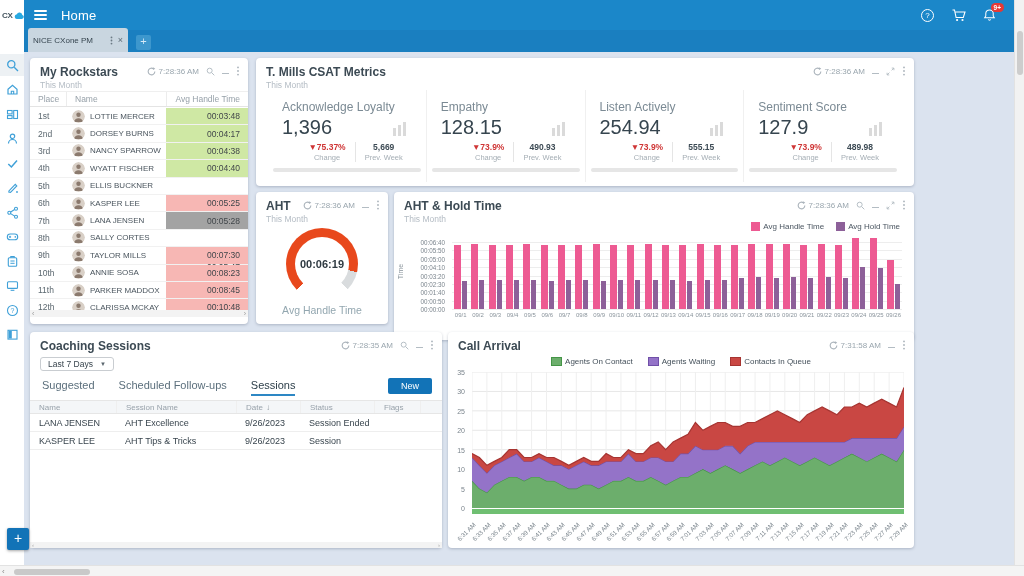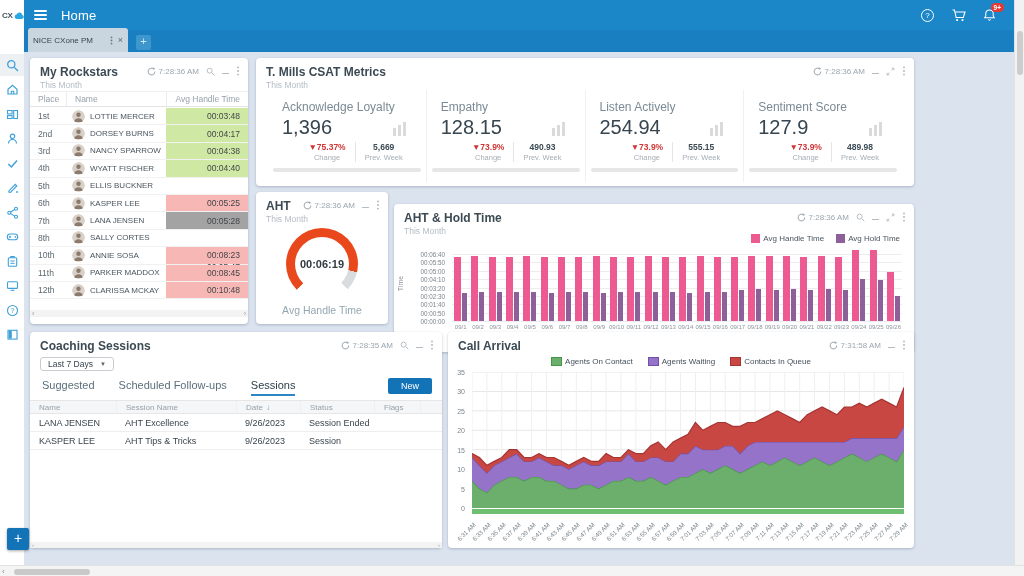--- a/index.html
+++ b/index.html
@@ -80,21 +80,21 @@
   .csat-progress{position:absolute;left:5px;right:5px;bottom:10px;height:4px;background:#e6e6e6;border-radius:2px}
 
   
   #aht{left:256px;top:192px;width:132px;height:132px}
   .gauge-wrap{position:absolute;left:50%;top:36px;transform:translateX(-50%);width:72px;height:72px}
   .gauge{width:100%;height:100%;border-radius:50%}
   .gauge-inner{position:absolute;inset:9px;background:#fff;border-radius:50%;display:flex;align-items:center;justify-content:center;font-size:11px;font-weight:bold;color:#2f3a42}
   .gauge-label{position:absolute;left:0;right:0;top:112px;text-align:center;font-size:10.5px;color:#93a7b0}
 
   
-  #ahtHold{left:394px;top:204px;width:520px;height:148px}
+  #ahtHold{left:394px;top:192px;width:520px;height:148px}
   .ah-legend{position:absolute;top:30px;right:14px;display:flex;gap:12px;align-items:center;font-size:8px;color:#4a5560}
   .lg-item{display:flex;align-items:center;gap:3px}
   .lg-swatch{width:9px;height:9px;display:inline-block}
   .ah-ylab{position:absolute;left:-14px;top:76px;transform:rotate(-90deg);font-size:7px;color:#8a949c;width:40px;text-align:center}
   .ah-yaxis{position:absolute;left:10px;width:44px;top:45px;height:73px}
   .ytick{position:absolute;right:3px;font-size:6.3px;color:#7b858d;white-space:nowrap}
   .ah-plot{position:absolute;left:58px;right:12px;top:45px;height:73px;border-bottom:1px solid #dcdcdc}
   .grid-h{position:absolute;left:0;right:0;height:1px;background:#ededed}
   .bars-row{position:absolute;left:0;right:0;bottom:0;top:-8px;display:flex;align-items:flex-end}
   .bar-group{flex:1;display:flex;justify-content:center;align-items:flex-end;gap:1px}
@@ -391,20 +391,34 @@
             <span class="avatar">
               <svg viewBox="0 0 14 14" width="13" height="13">
                 <circle cx="7" cy="7" r="7" fill="#d9d0c7"></circle>
                 <circle cx="7" cy="5.2" r="2.4" fill="#8b7a6e"></circle>
                 <path d="M2.2 12.8a4.9 4.9 0 0 1 9.6 0z" fill="#8b7a6e"></path>
               </svg>
             </span>
             <span>SALLY CORTES</span>
           </div>
           <div class="rk-time" style="background: rgb(247, 183, 180); margin-top: 37px;">00:05:47</div>
+        </div>
+        <div class="rk-row">
+          <div class="rk-place">9th</div>
+          <div class="rk-name">
+            <span class="avatar">
+              <svg viewBox="0 0 14 14" width="13" height="13">
+                <circle cx="7" cy="7" r="7" fill="#d9d0c7"></circle>
+                <circle cx="7" cy="5.2" r="2.4" fill="#8b7a6e"></circle>
+                <path d="M2.2 12.8a4.9 4.9 0 0 1 9.6 0z" fill="#8b7a6e"></path>
+              </svg>
+            </span>
+            <span>TAYLOR MILLS</span>
+          </div>
+          <div class="rk-time" style="background: rgb(247, 183, 180);">00:07:30</div>
         </div>
         <div class="rk-row">
           <div class="rk-place">10th</div>
           <div class="rk-name">
             <span class="avatar">
               <svg viewBox="0 0 14 14" width="13" height="13">
                 <circle cx="7" cy="7" r="7" fill="#d9d0c7"></circle>
                 <circle cx="7" cy="5.2" r="2.4" fill="#8b7a6e"></circle>
                 <path d="M2.2 12.8a4.9 4.9 0 0 1 9.6 0z" fill="#8b7a6e"></path>
               </svg>

